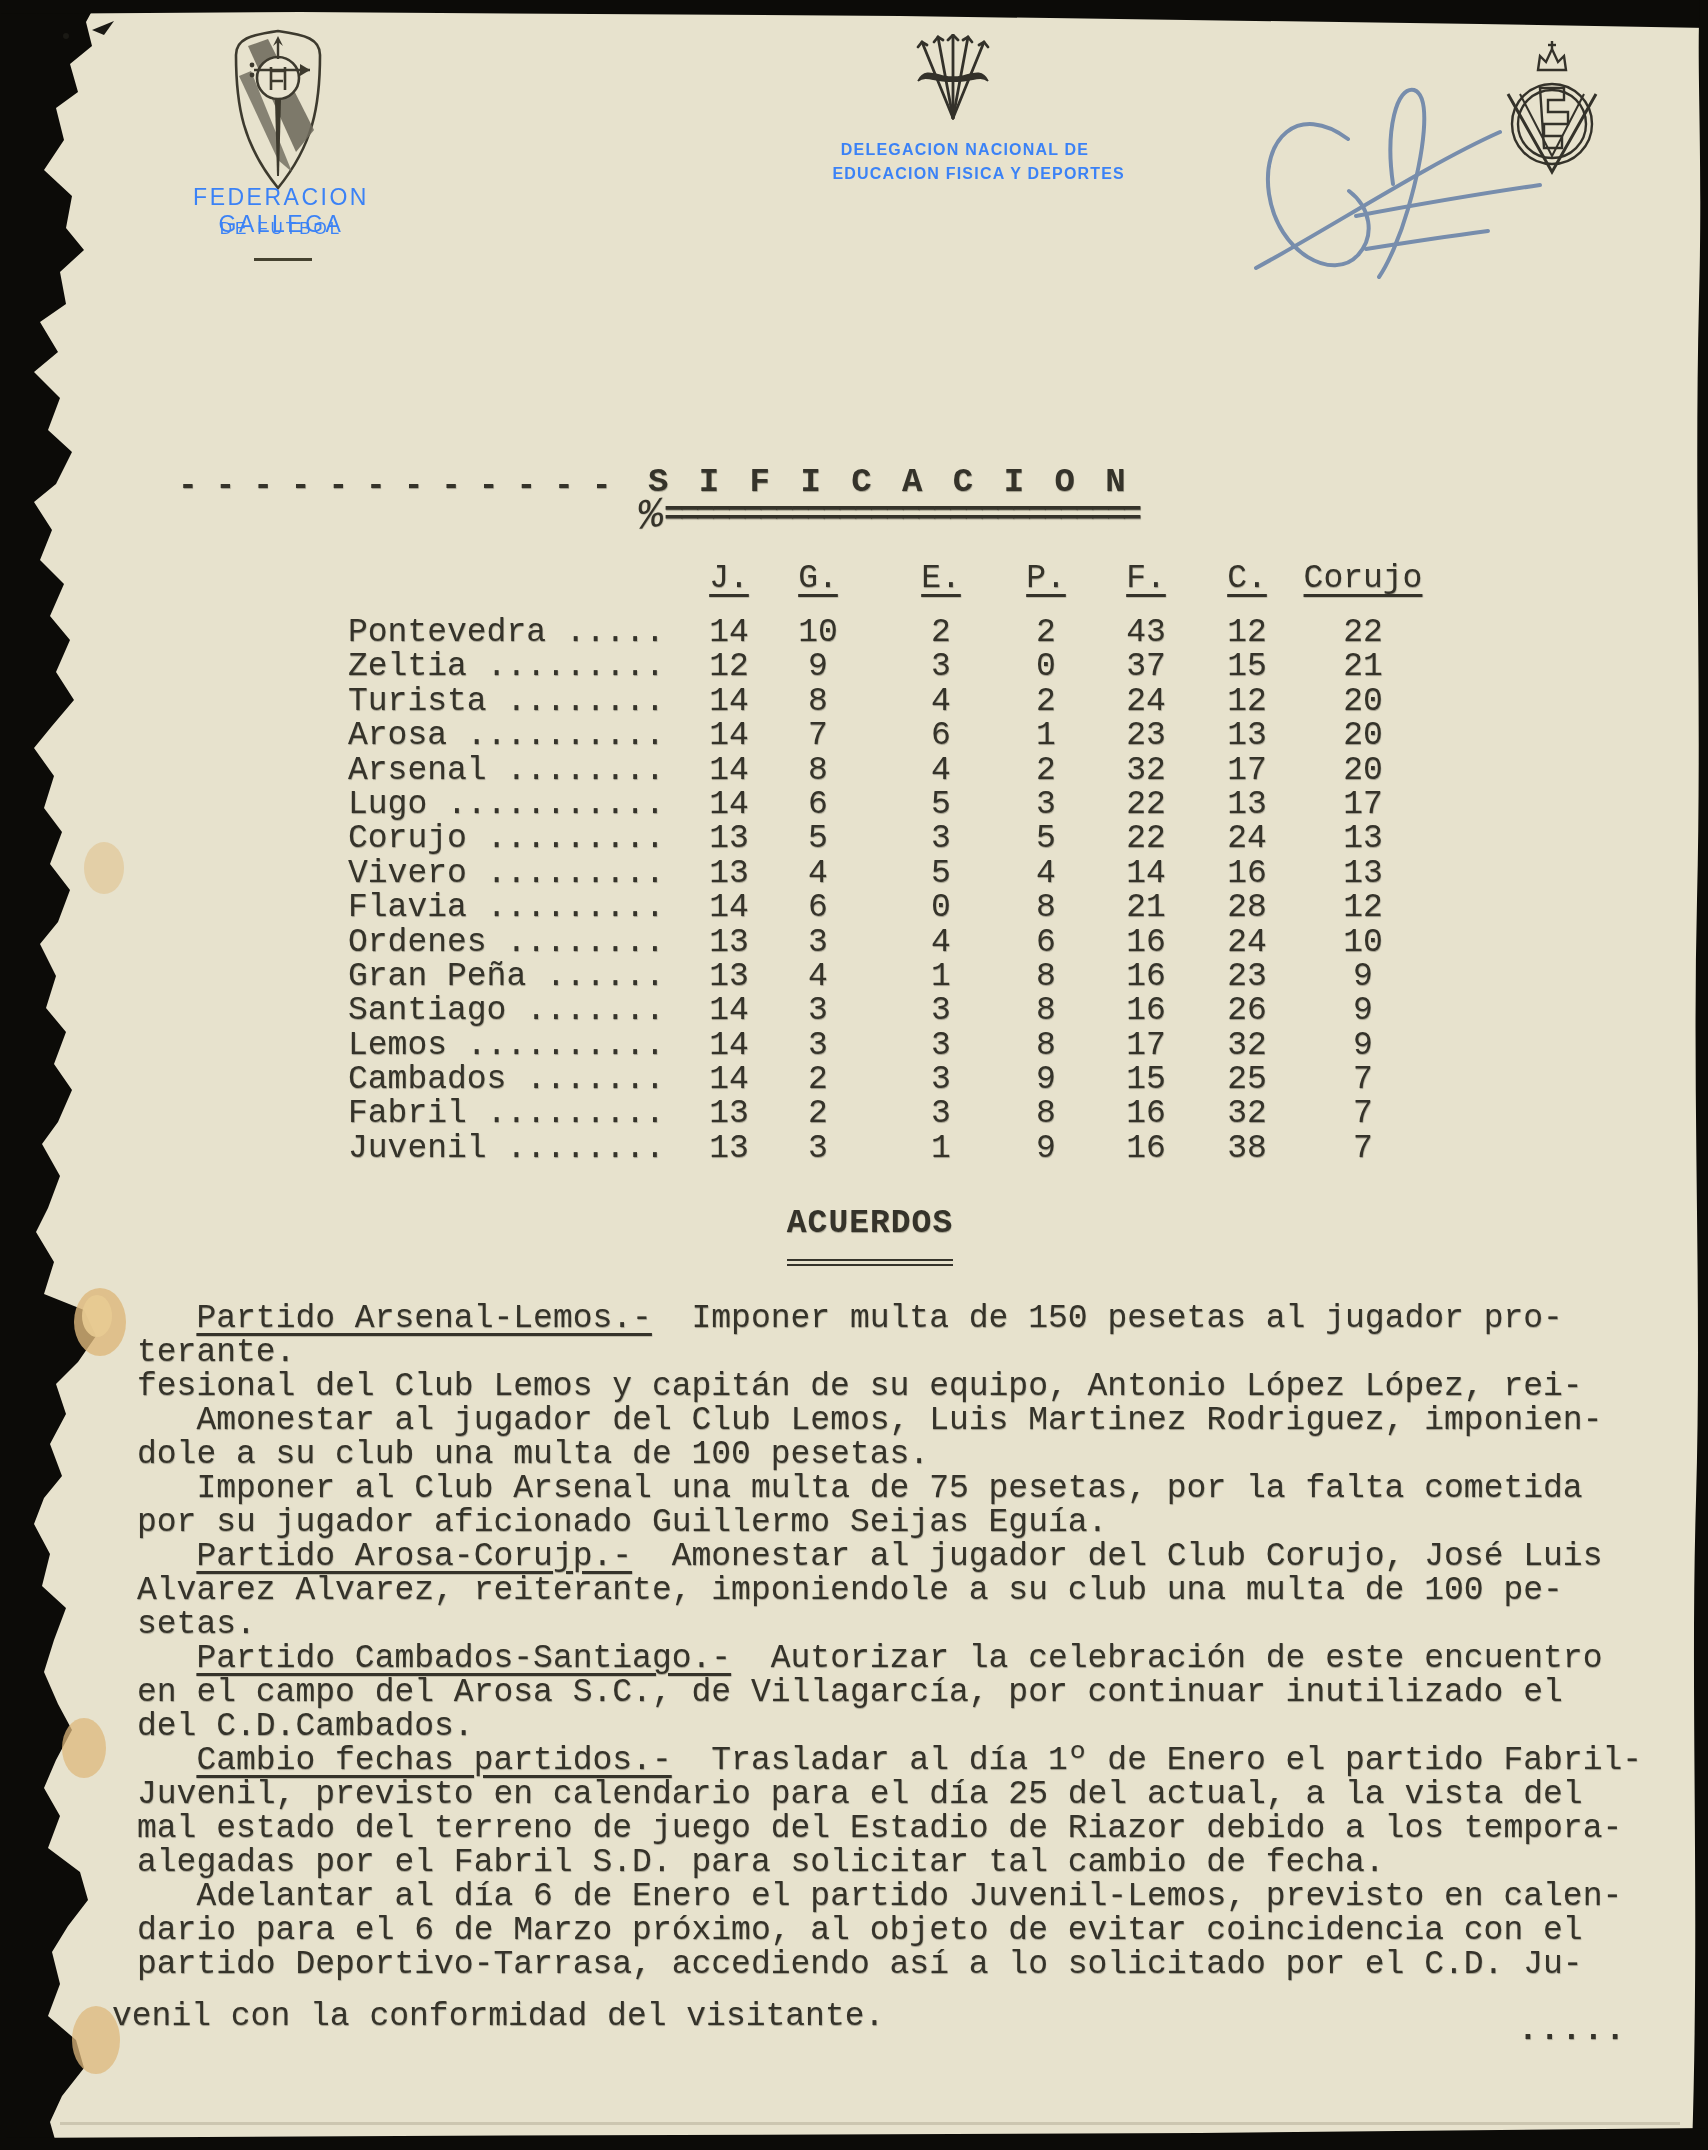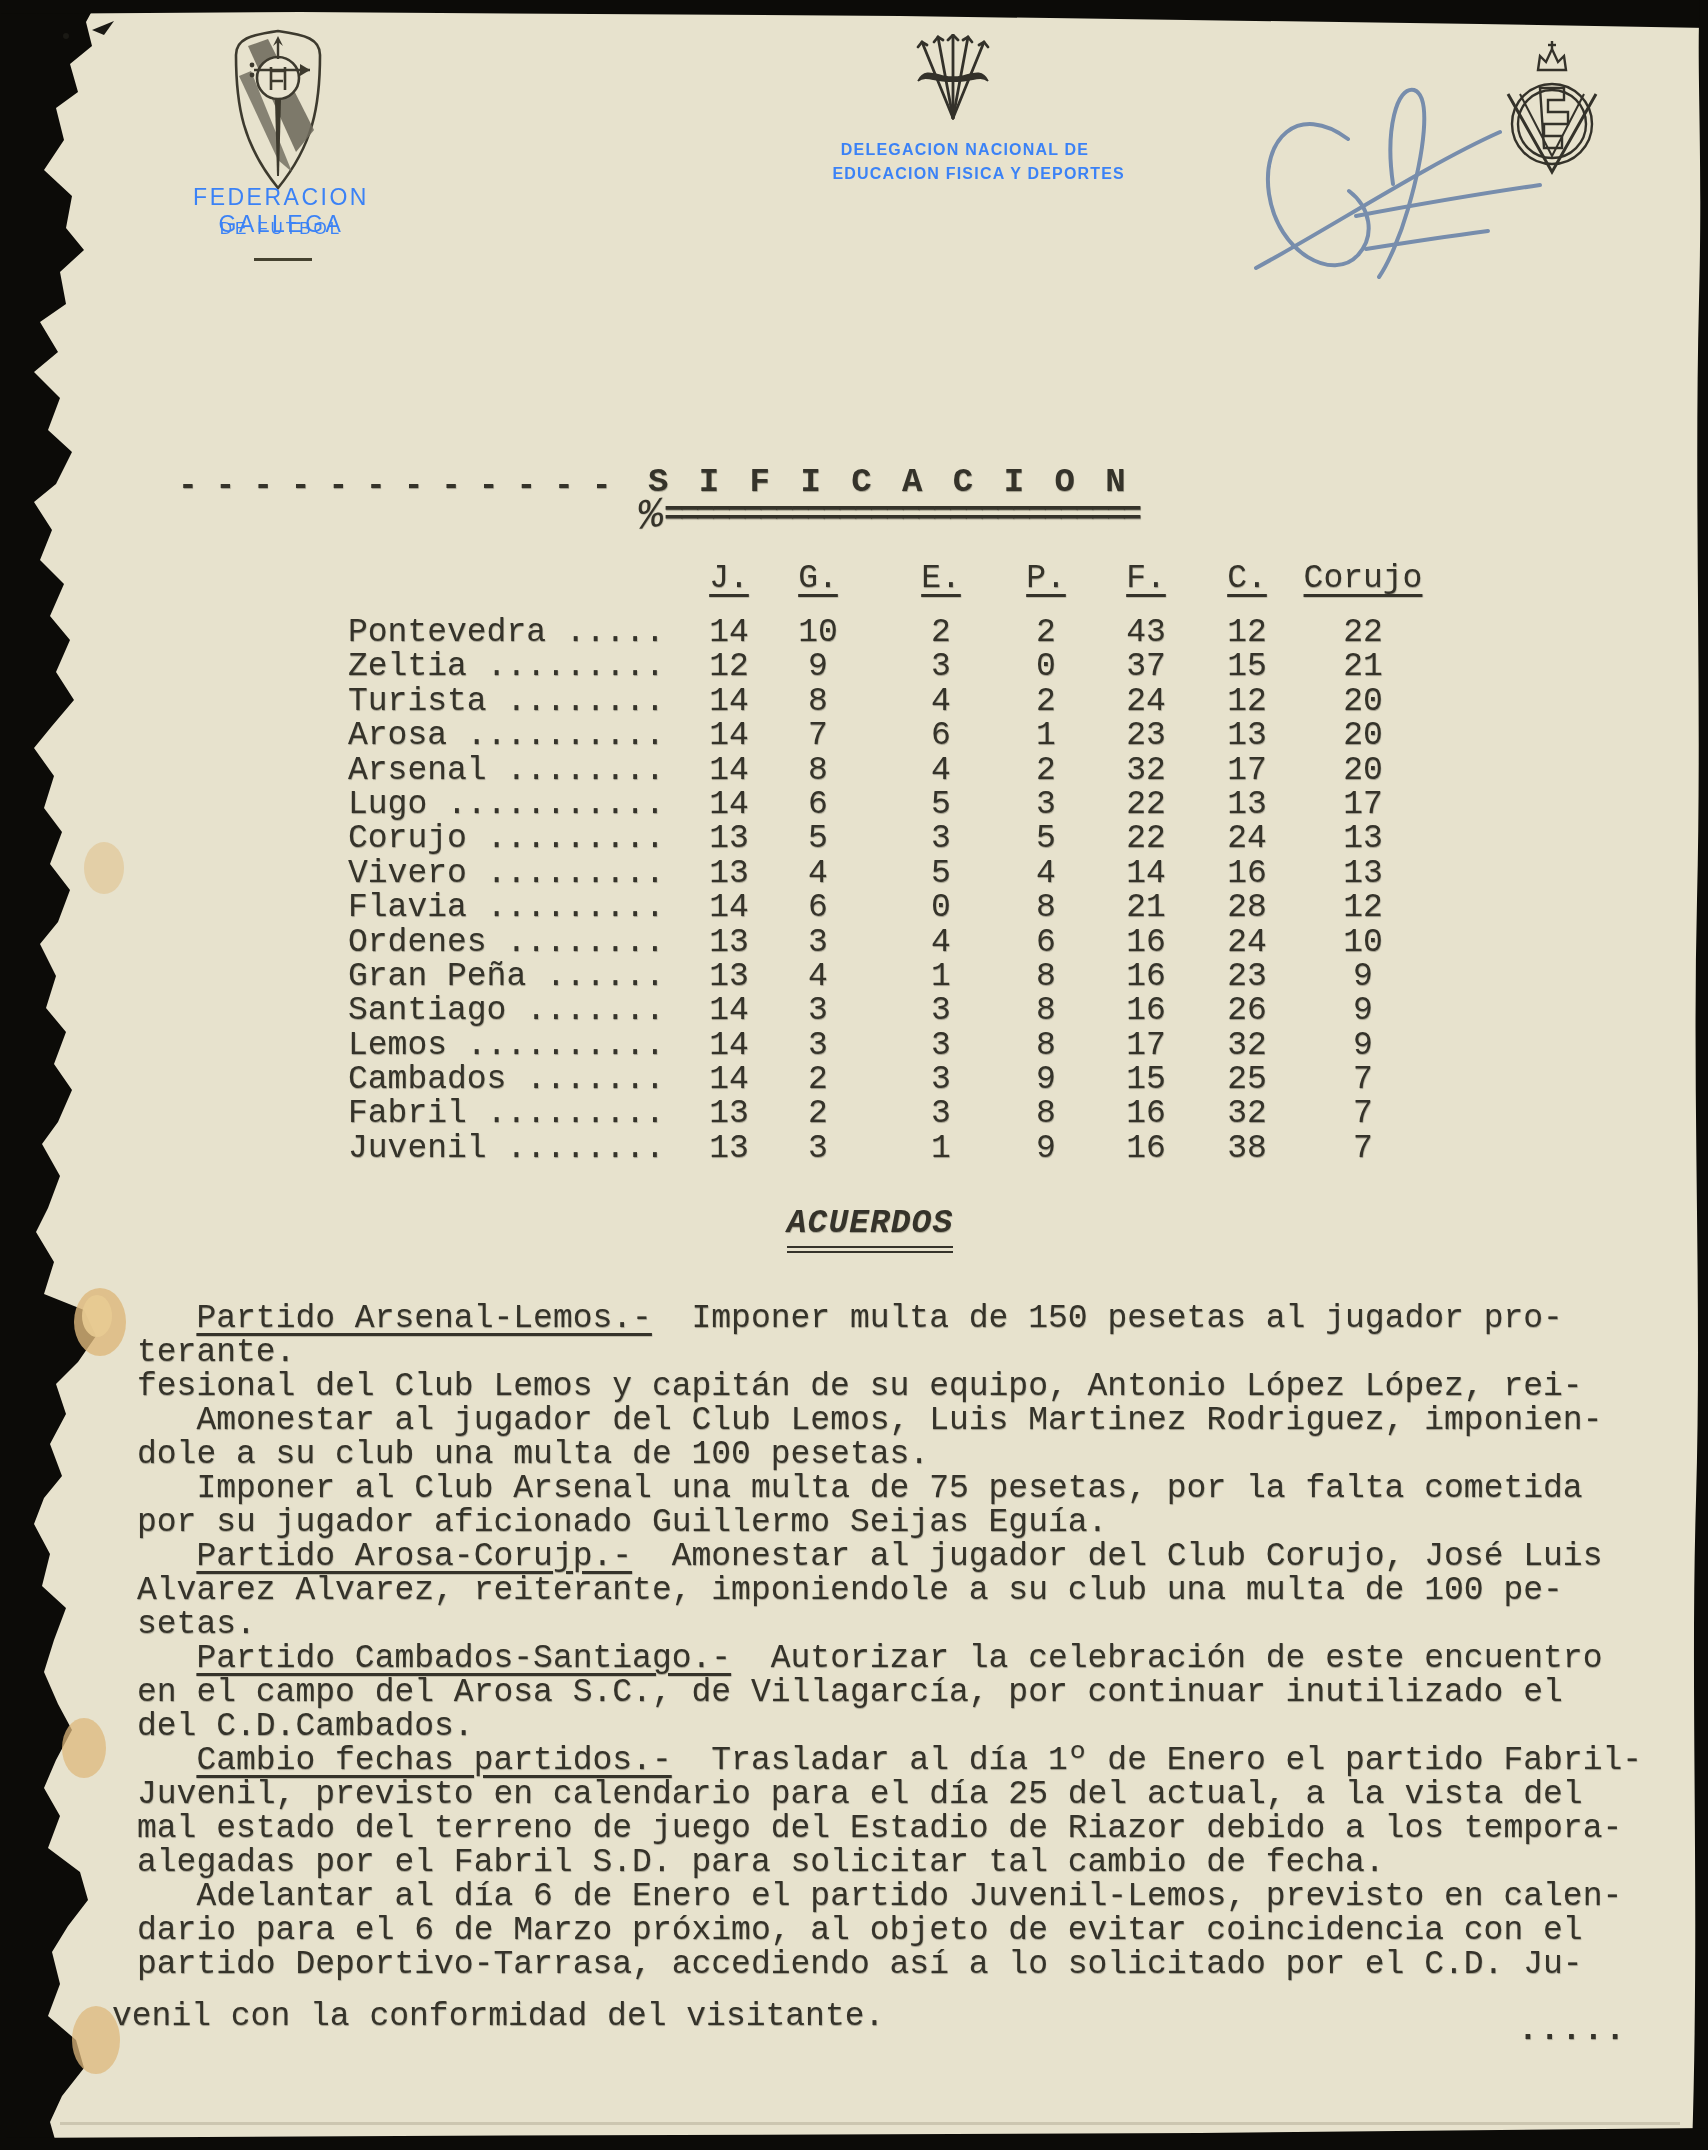--- a/index.html
+++ b/index.html
@@ -10,21 +10,21 @@
       radial-gradient(1100px 700px at 72% 22%, rgba(255,255,255,.10), transparent 65%),
       radial-gradient(900px 1100px at 18% 78%, rgba(120,108,78,.07), transparent 60%),
       linear-gradient(173deg,#ece7d3 0%,#e7e2cc 45%,#e3decz 100%);
     background-color:#e7e2cd;}
   .abs{position:absolute;}
   .typed{color:#35332a;text-shadow:0.4px 0.6px 0.8px rgba(53,49,40,.38);}
   .print{font-family:"Liberation Sans",sans-serif;color:#3b82f6;}
   .center{text-align:center;}
   .pre{white-space:pre;}
   .u{text-decoration:underline;text-decoration-thickness:2.5px;text-underline-offset:6px;}
-  .dblu{position:relative;border-bottom:2.5px solid #35332a;padding-bottom:4px;font-style:italic;}
+  .dblu{position:relative;border-bottom:2.5px solid #35332a;padding-bottom:17px;}
   .dblu::after{content:"";position:absolute;left:0;right:0;bottom:-7px;height:2.5px;background:#35332a;}
   .title-dashes{font-size:33px;font-weight:bold;letter-spacing:-1px;}
   .title-head{font-size:34px;font-weight:bold;letter-spacing:5px;}
   .title-rule{font-size:33px;font-weight:bold;letter-spacing:-4px;}
   .pct{font-size:42px;font-style:italic;transform:rotate(-8deg);display:inline-block;}
   .hdr{display:inline-block;width:70px;text-align:center;font-size:33px;}
   .hdr span{text-decoration:underline;text-decoration-thickness:2.5px;text-underline-offset:7px;}
   .hdr-pts{width:150px;}
   .standings{font-size:33px;}
   .trow{position:relative;height:34.4px;line-height:34.4px;}

